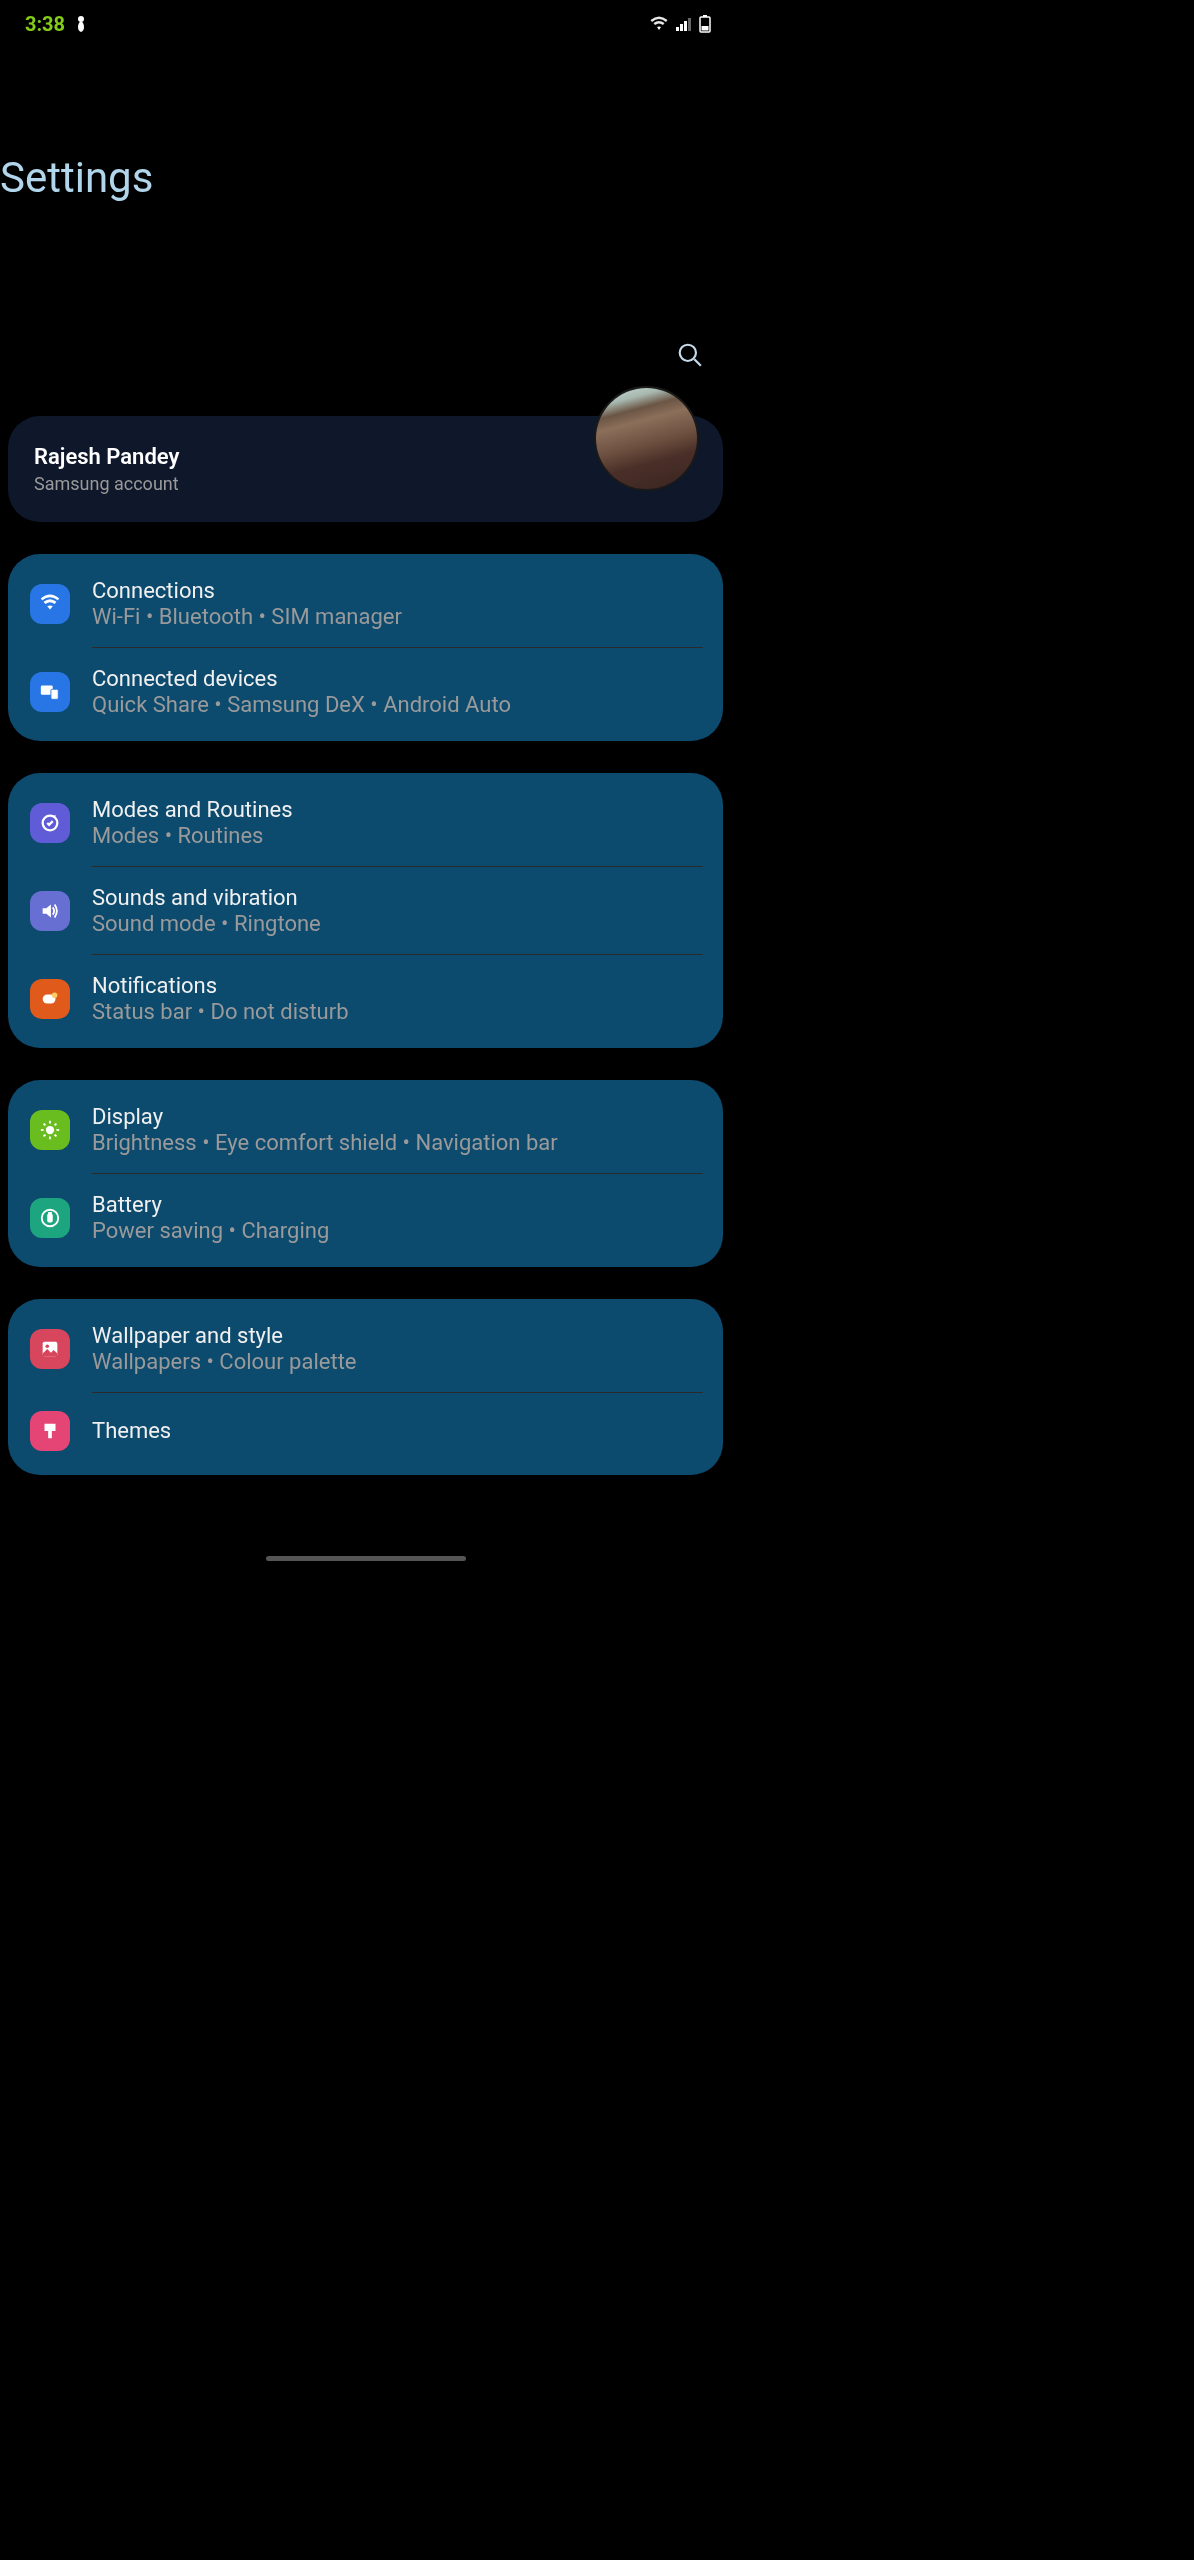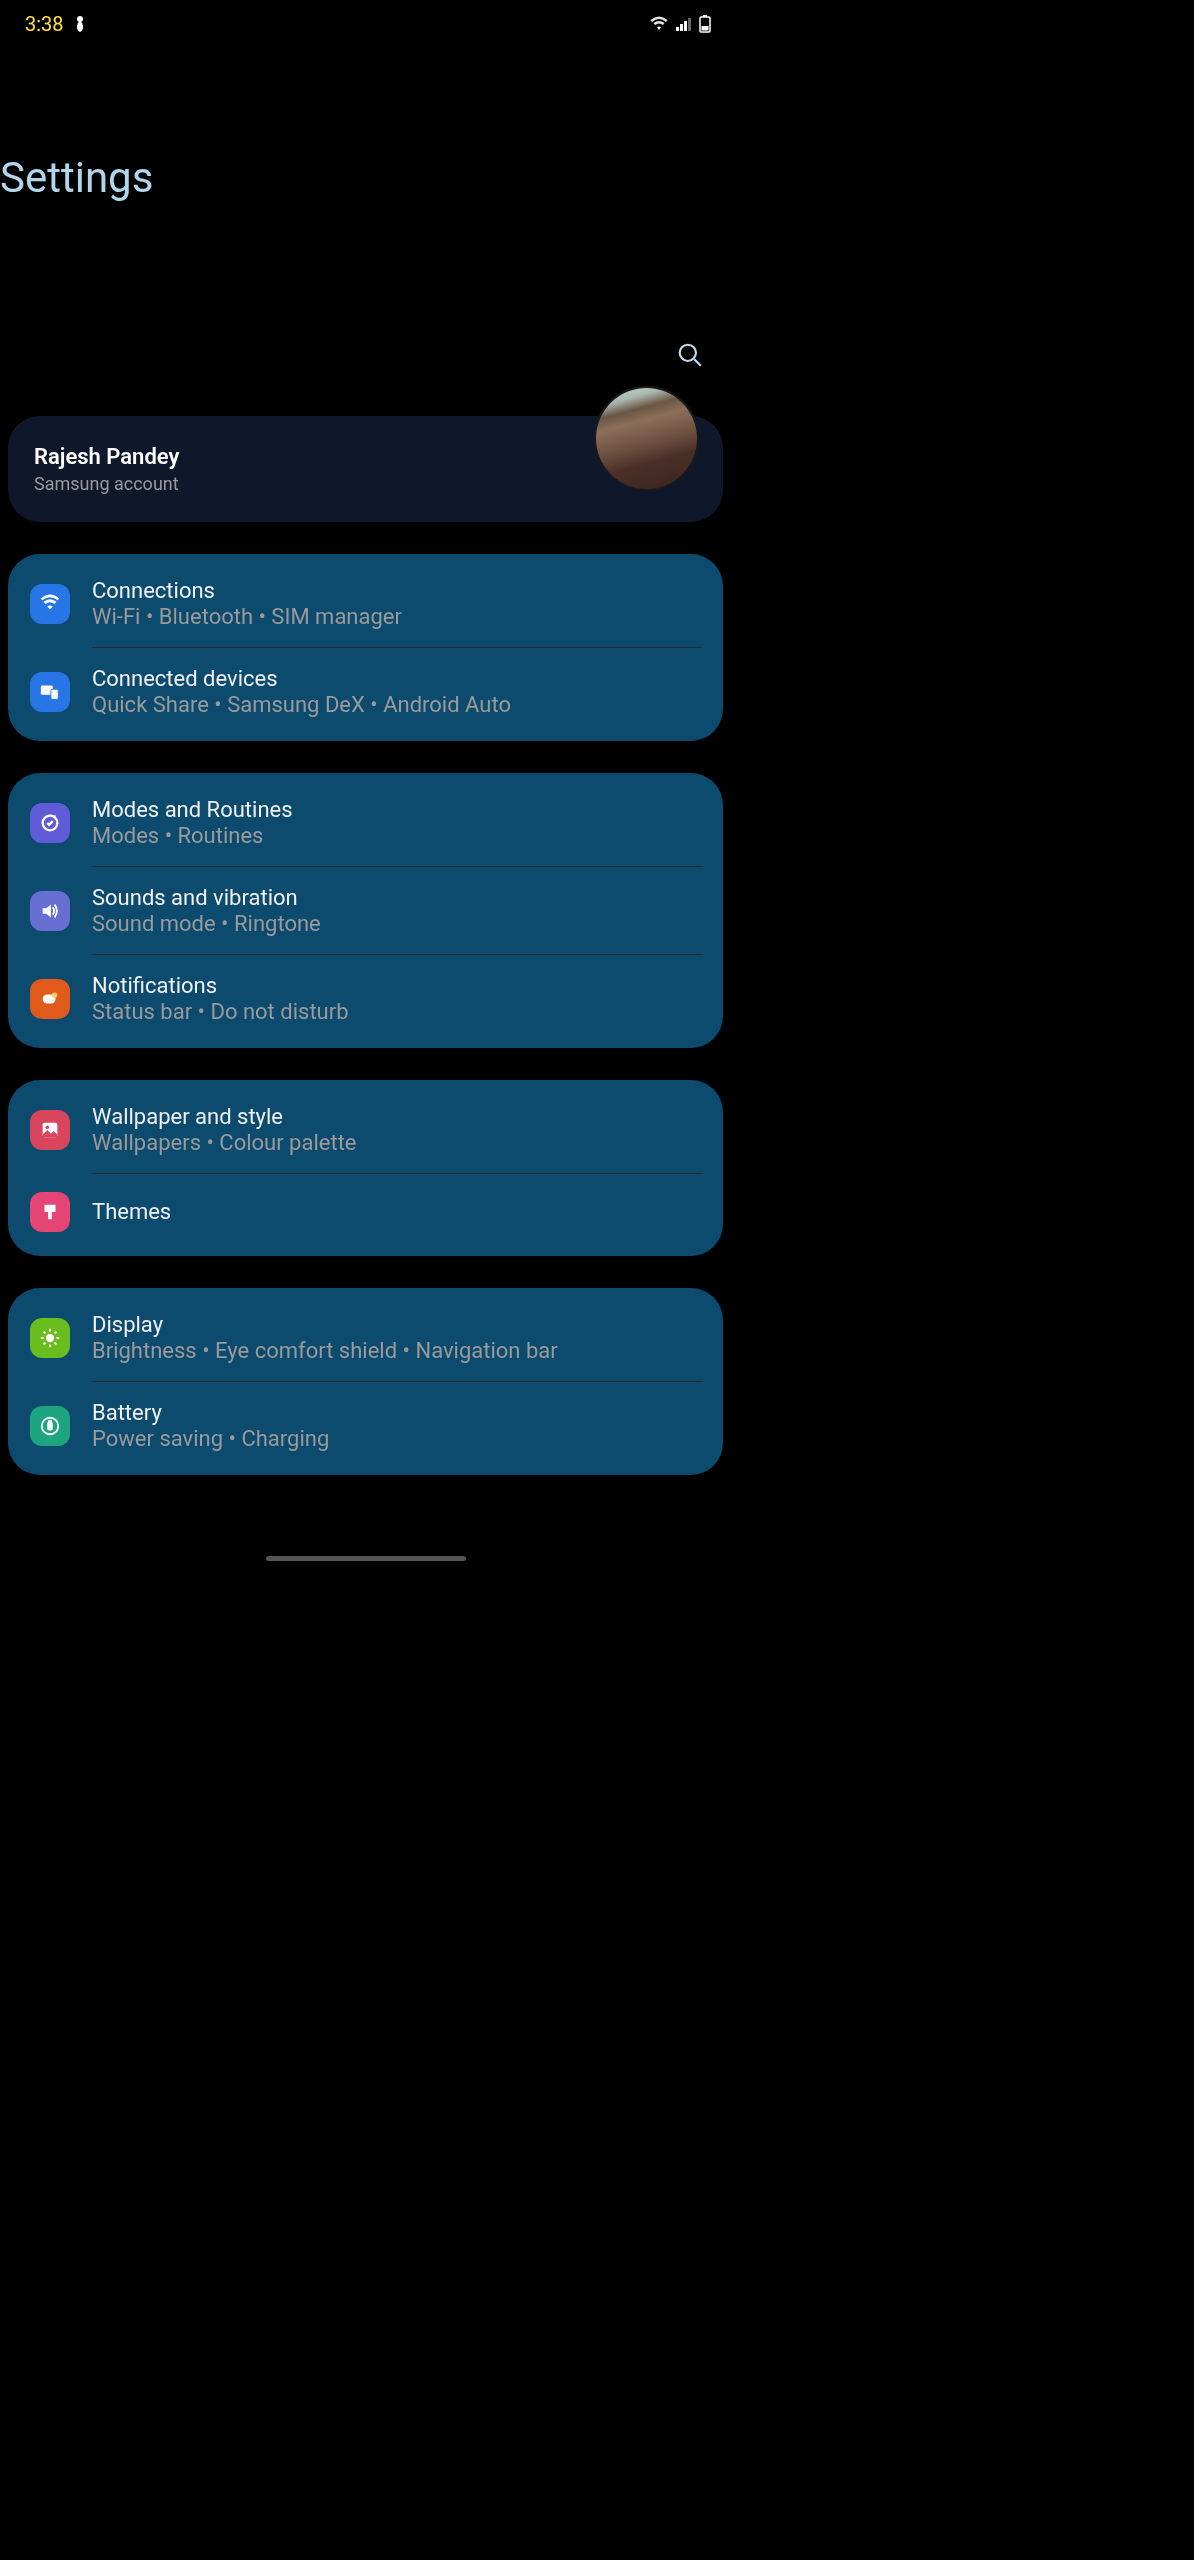--- a/index.html
+++ b/index.html
@@ -15,23 +15,23 @@
       overflow: hidden;
       position: relative;
     }
     
     
     .status-bar {
       display: flex;
       justify-content: space-between;
       align-items: center;
       padding: 12px 20px 8px 25px;
-      color: #fde047;
+      color: #84cc16;
       font-size: 20px;
-      font-weight: 400;
+      font-weight: 700;
     }
     .status-left {
       display: flex;
       align-items: center;
       gap: 8px;
     }
     .status-right {
       display: flex;
       align-items: center;
       gap: 6px;
@@ -279,46 +279,20 @@
           </svg>
         </div>
         <div class="item-content">
           <div class="item-title">Notifications</div>
           <div class="item-subtitle">Status bar  •  Do not disturb</div>
         </div>
       </div>
     </div>
     <div class="group">
       <div class="item">
-        <div class="item-icon bg-pink">
-          <svg width="22" height="22" viewBox="0 0 24 24" fill="#fff">
-            <rect x="4" y="4" width="16" height="16" rx="2"></rect>
-            <circle cx="9" cy="9" r="2" fill="#d7465c"></circle>
-            <path d="M 4 17 L 9 12 L 13 16 L 16 13 L 20 17 L 20 20 L 4 20 Z" fill="#d7465c"></path>
-          </svg>
-        </div>
-        <div class="item-content">
-          <div class="item-title">Wallpaper and style</div>
-          <div class="item-subtitle">Wallpapers  •  Colour palette</div>
-        </div>
-      </div>
-      <div class="divider"></div>
-      <div class="item">
-        <div class="item-icon bg-pink2">
-          <svg width="22" height="22" viewBox="0 0 24 24" fill="#fff">
-            <path d="M 6 4 L 18 4 L 18 12 L 14 12 L 14 20 L 10 20 L 10 12 L 6 12 Z"></path>
-          </svg>
-        </div>
-        <div class="item-content">
-          <div class="item-title">Themes</div>
-        </div>
-      </div>
-    </div>
-    <div class="group">
-      <div class="item">
         <div class="item-icon bg-green">
           <svg width="22" height="22" viewBox="0 0 24 24" fill="#fff">
             <circle cx="12" cy="12" r="4.5"></circle>
             <g stroke="#fff" stroke-width="2">
               <line x1="12" y1="2" x2="12" y2="5"></line>
               <line x1="12" y1="19" x2="12" y2="22"></line>
               <line x1="2" y1="12" x2="5" y2="12"></line>
               <line x1="19" y1="12" x2="22" y2="12"></line>
               <line x1="5" y1="5" x2="7" y2="7"></line>
               <line x1="17" y1="17" x2="19" y2="19"></line>
@@ -340,15 +314,41 @@
             <rect x="10" y="8" width="4" height="8" fill="#fff" rx="1"></rect>
             <rect x="11" y="6.5" width="2" height="2" fill="#fff"></rect>
           </svg>
         </div>
         <div class="item-content">
           <div class="item-title">Battery</div>
           <div class="item-subtitle">Power saving  •  Charging</div>
         </div>
       </div>
     </div>
+    <div class="group">
+      <div class="item">
+        <div class="item-icon bg-pink">
+          <svg width="22" height="22" viewBox="0 0 24 24" fill="#fff">
+            <rect x="4" y="4" width="16" height="16" rx="2"></rect>
+            <circle cx="9" cy="9" r="2" fill="#d7465c"></circle>
+            <path d="M 4 17 L 9 12 L 13 16 L 16 13 L 20 17 L 20 20 L 4 20 Z" fill="#d7465c"></path>
+          </svg>
+        </div>
+        <div class="item-content">
+          <div class="item-title">Wallpaper and style</div>
+          <div class="item-subtitle">Wallpapers  •  Colour palette</div>
+        </div>
+      </div>
+      <div class="divider"></div>
+      <div class="item">
+        <div class="item-icon bg-pink2">
+          <svg width="22" height="22" viewBox="0 0 24 24" fill="#fff">
+            <path d="M 6 4 L 18 4 L 18 12 L 14 12 L 14 20 L 10 20 L 10 12 L 6 12 Z"></path>
+          </svg>
+        </div>
+        <div class="item-content">
+          <div class="item-title">Themes</div>
+        </div>
+      </div>
+    </div>
   </div>
 
 <div class="nav-indicator"></div>
 
 </body></html>

